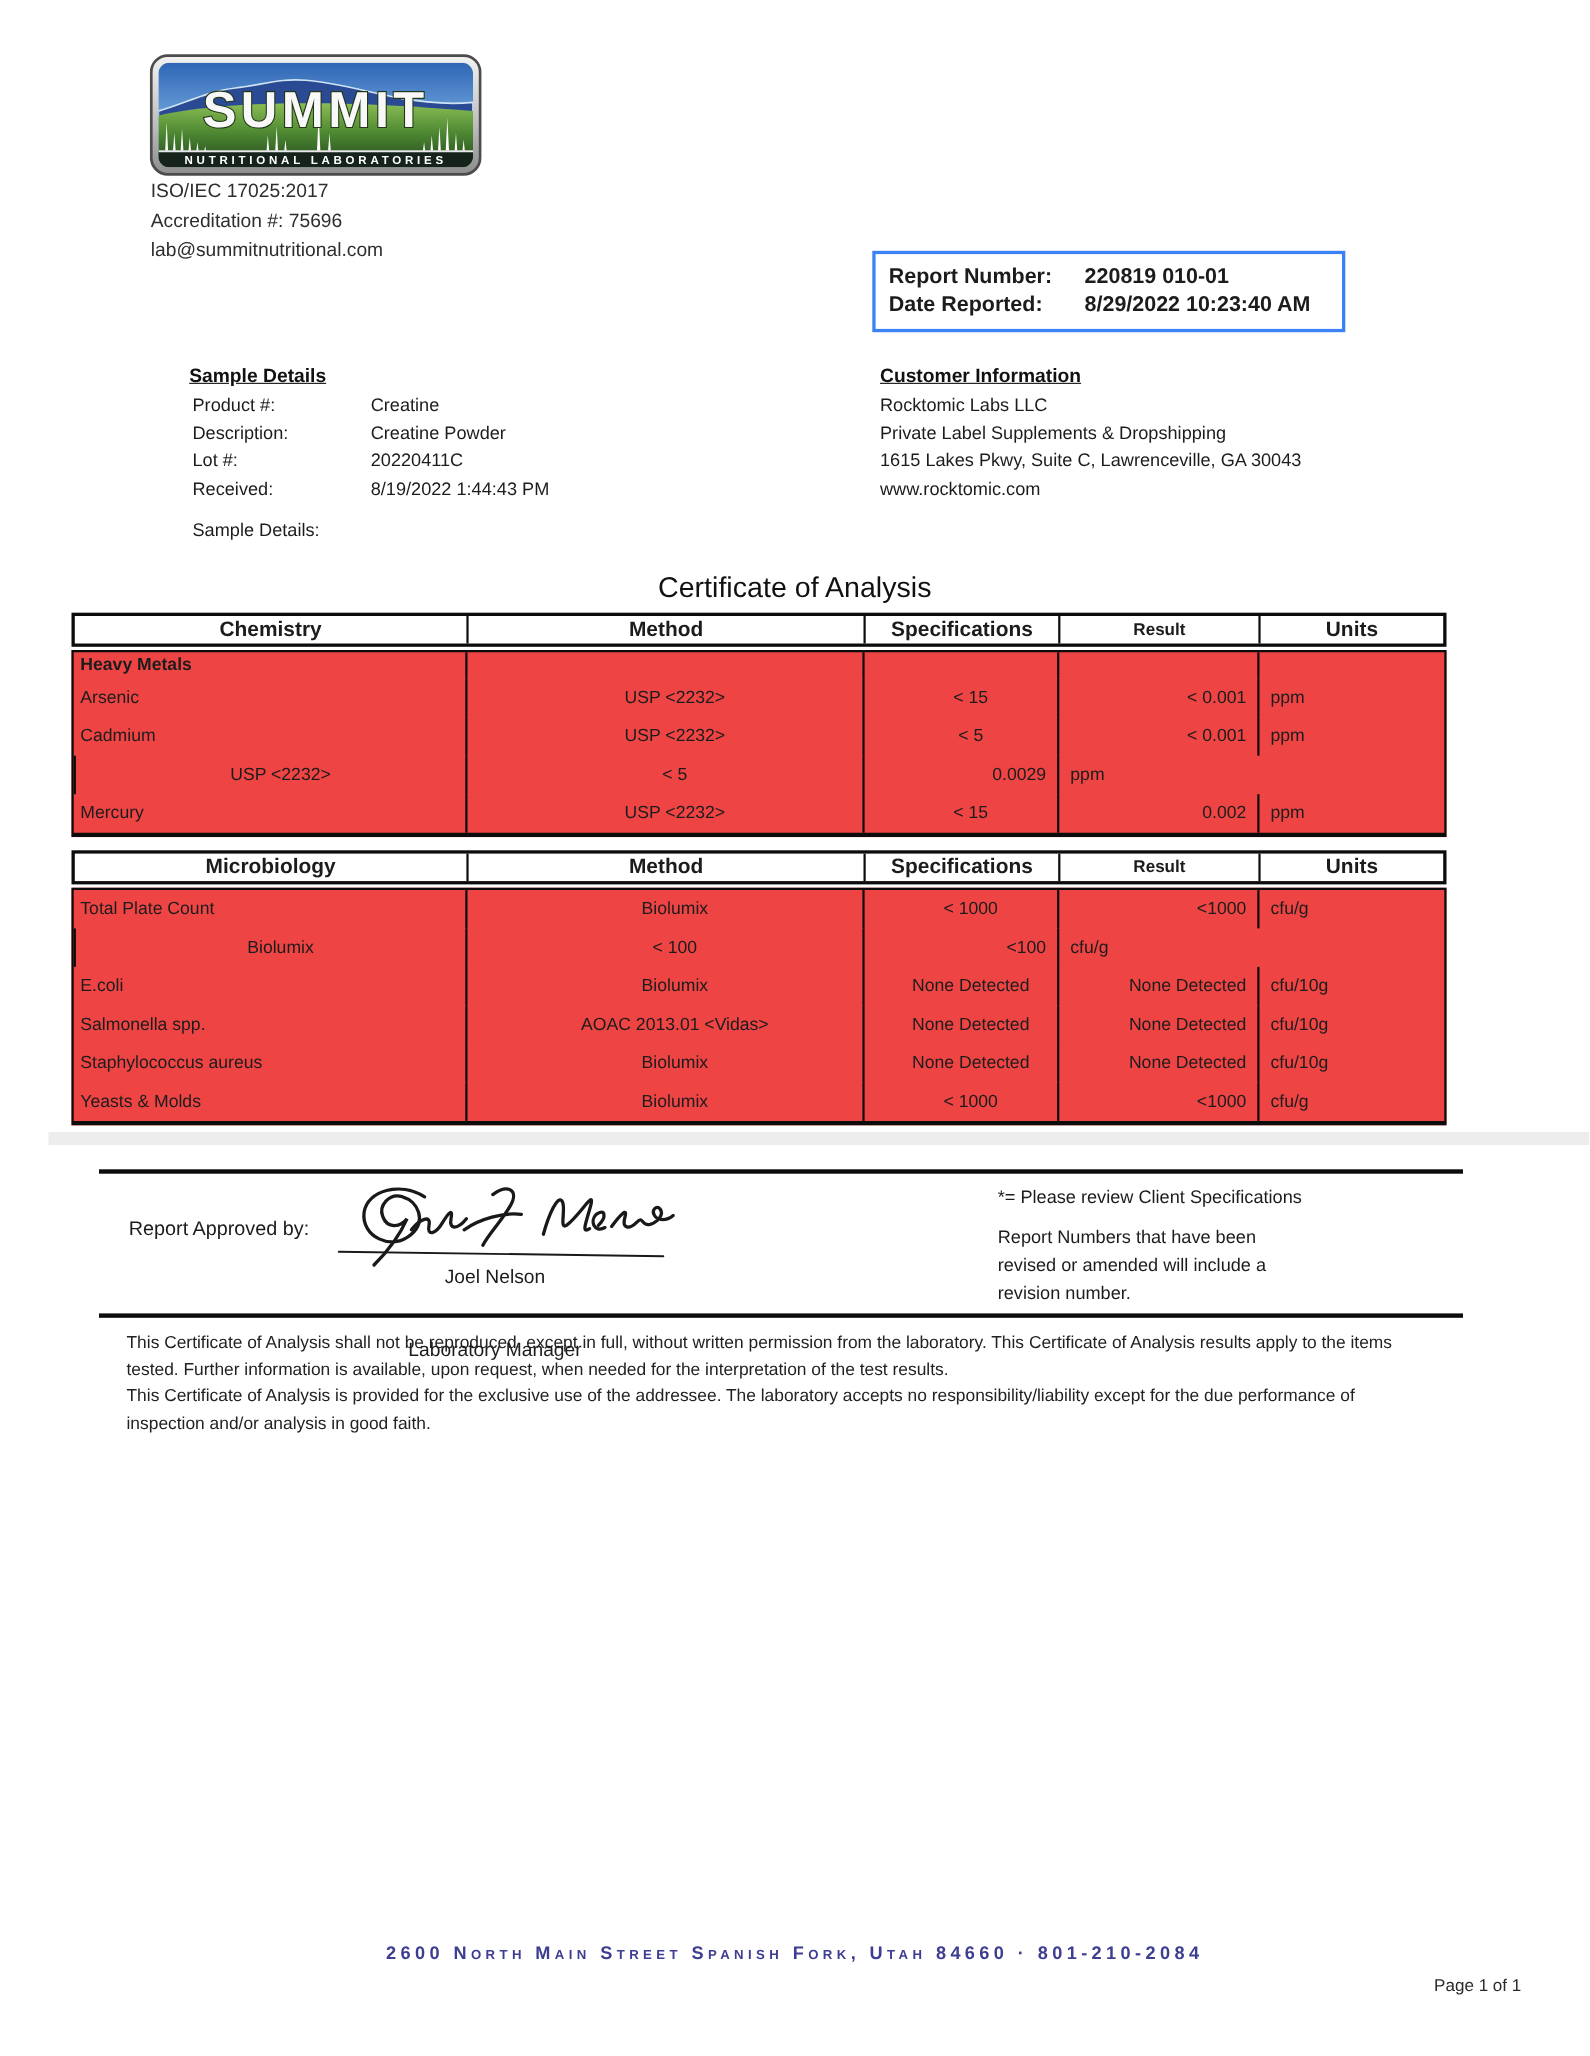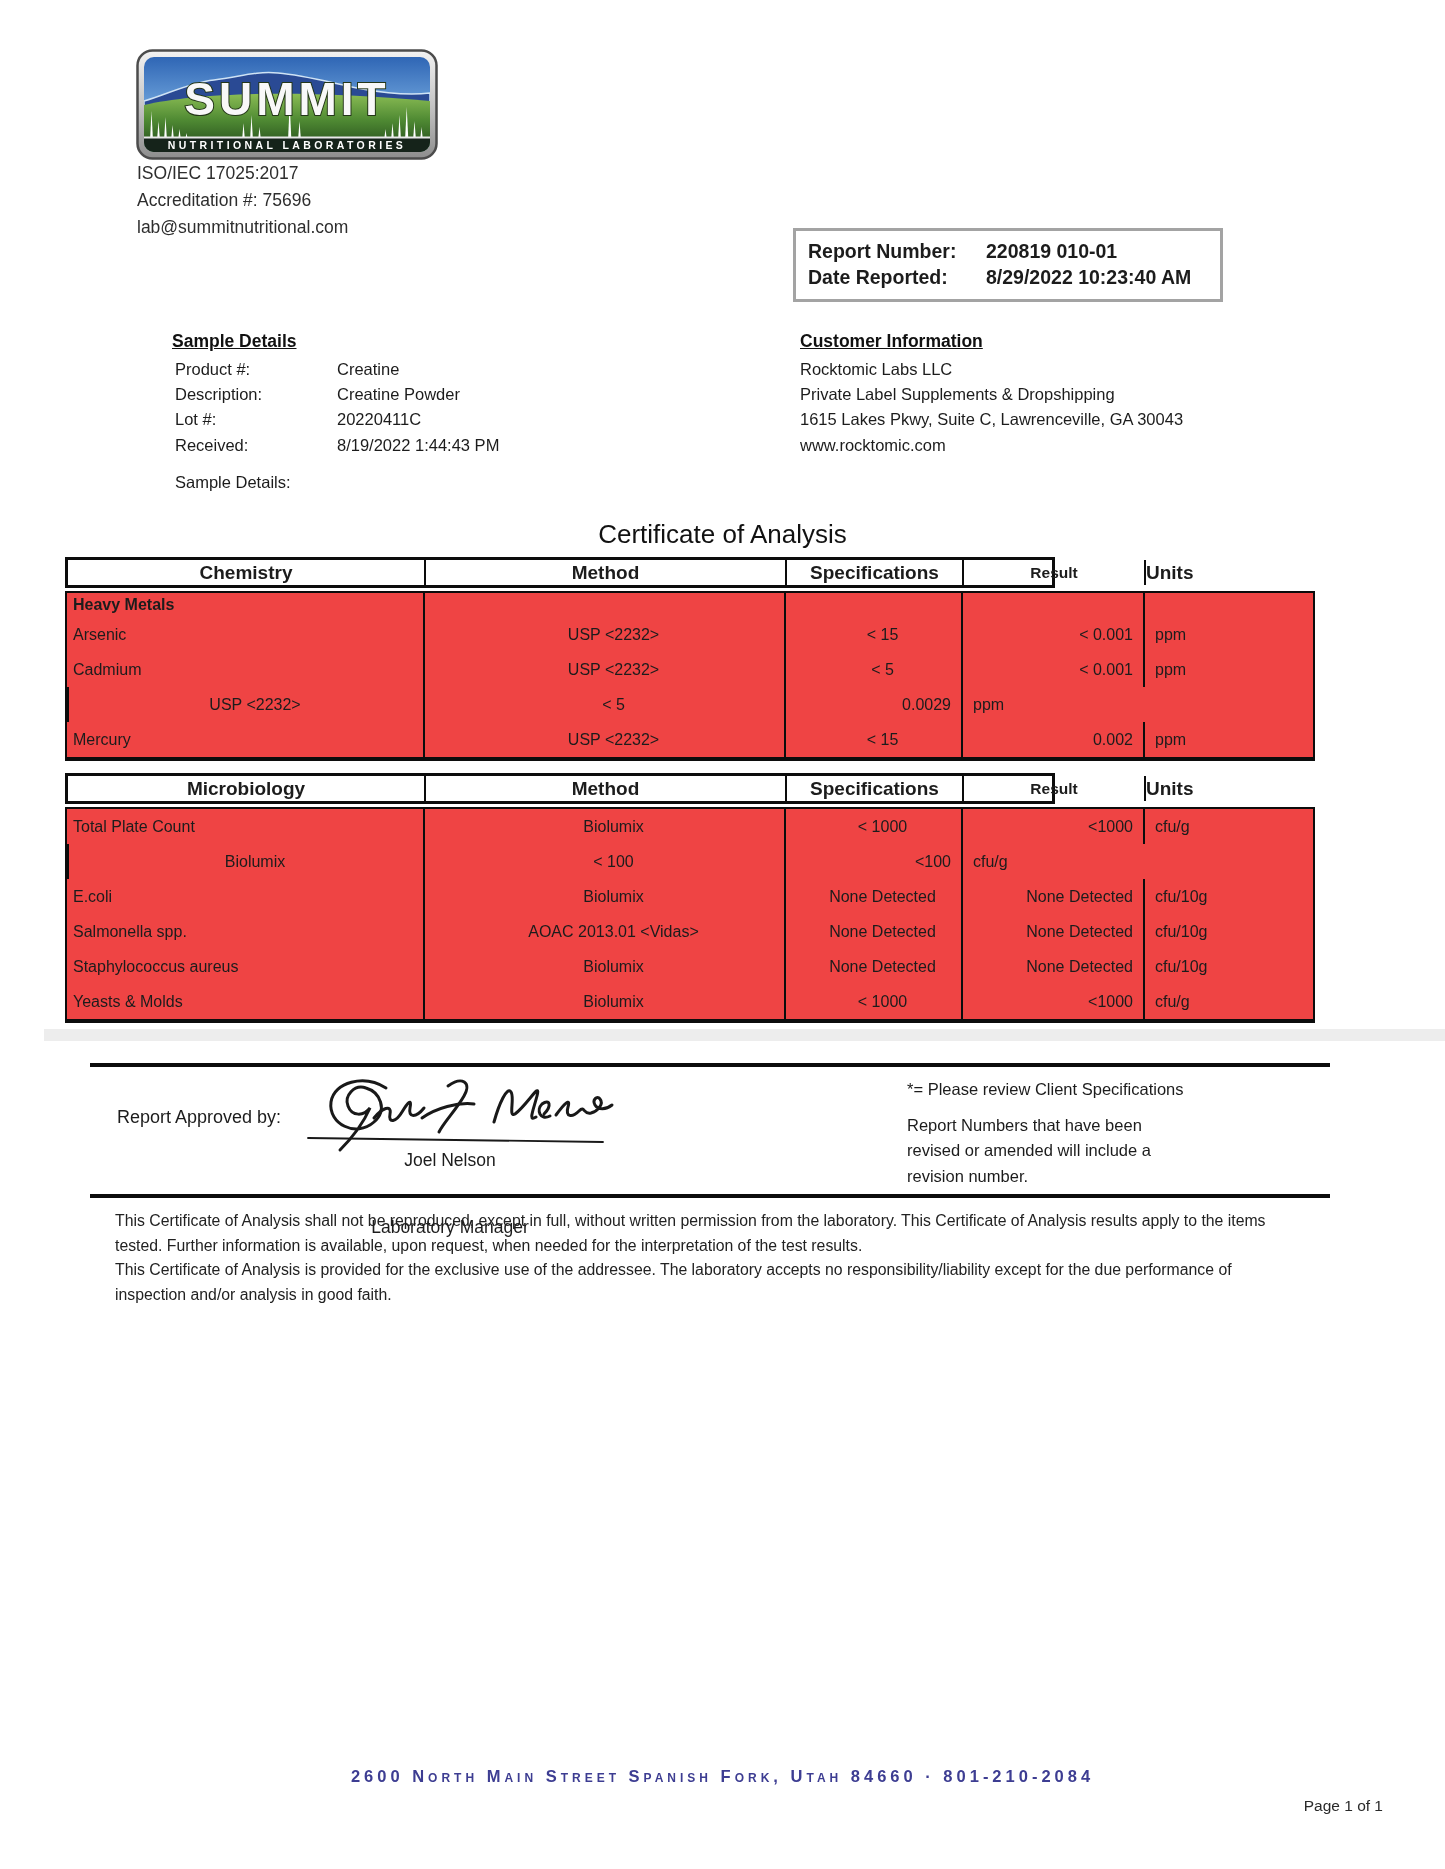--- a/index.html
+++ b/index.html
@@ -4,35 +4,35 @@
 <style>
   html,body{margin:0;padding:0;background:#ffffff;}
   .page{position:relative;width:1445px;height:1869px;background:#ffffff;
         font-family:"Liberation Sans","DejaVu Sans",sans-serif;color:#1c1c1c;overflow:hidden;}
   .abs{position:absolute;}
 
   
   .lab-lines{left:137px;top:160px;font-size:17.5px;line-height:27px;color:#2e2e2e;}
 
   
-  .report-box{left:793px;top:228px;width:430px;border:3px solid #a3a3a3;box-sizing:border-box;
+  .report-box{left:793px;top:228px;width:430px;border:3px solid #3b82f6;box-sizing:border-box;
               padding:7px 12px 9px 12px;background:#fff;}
   .rb-row{display:flex;line-height:26px;}
   .rb-label{width:178px;font-weight:bold;font-size:19.5px;}
   .rb-value{font-weight:bold;font-size:19.5px;white-space:nowrap;}
 
   .section-heading{font-weight:bold;font-size:17.5px;text-decoration:underline;color:#111;}
   .kv-row{display:flex;font-size:16.5px;line-height:25.2px;}
   .kv-label{width:162px;}
   .info-line{font-size:16.5px;line-height:25.2px;}
 
   .coa-title{left:0;width:1445px;text-align:center;top:519px;font-size:26px;color:#111;}
 
   
-  .tbl-header{left:65px;width:990px;height:31px;border:3px solid #0c0c0c;box-sizing:border-box;
+  .tbl-header{left:65px;width:1250px;height:31px;border:3px solid #0c0c0c;box-sizing:border-box;
               display:grid;grid-template-columns:356px 361px 177px 182px 1fr;background:#fff;}
   .tbl-header .h{display:flex;align-items:center;justify-content:center;height:100%;
                  font-weight:bold;font-size:19px;}
   .tbl-header .h.bl{border-left:2px solid #0c0c0c;box-sizing:border-box;}
   .tbl-header .h-result{font-size:15.5px;}
 
   .tbl-body{left:65px;width:1250px;border:2px solid #0c0c0c;border-bottom:4px solid #0c0c0c;
             box-sizing:border-box;background:#ef4444;}
   .trow{display:grid;grid-template-columns:356px 361px 177px 182px 1fr;height:35px;font-size:16px;}
   .trow.section-row{height:24px;}

